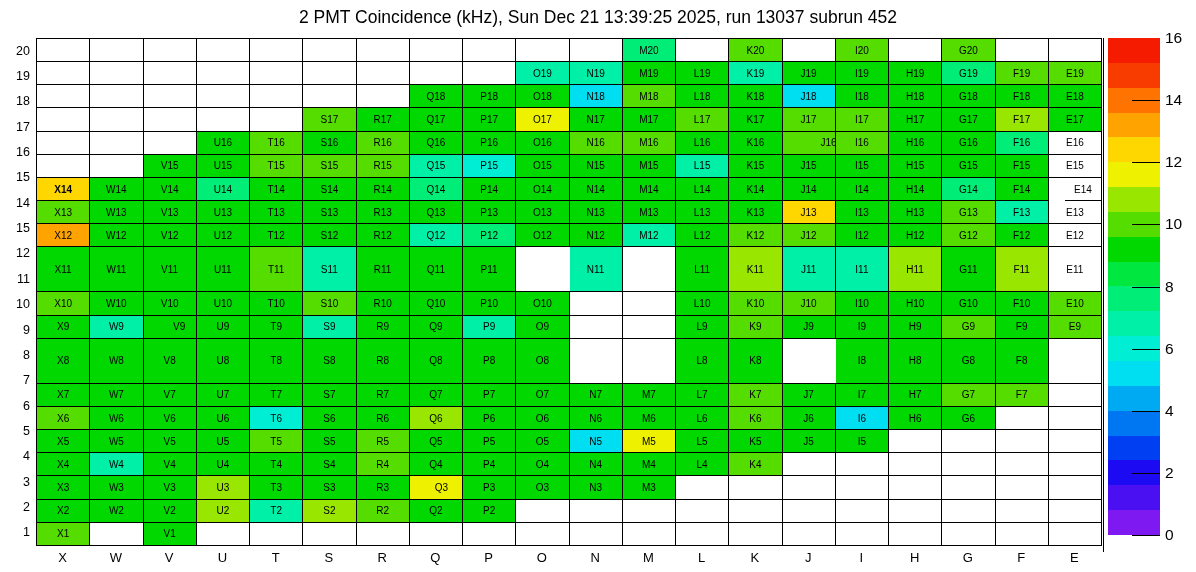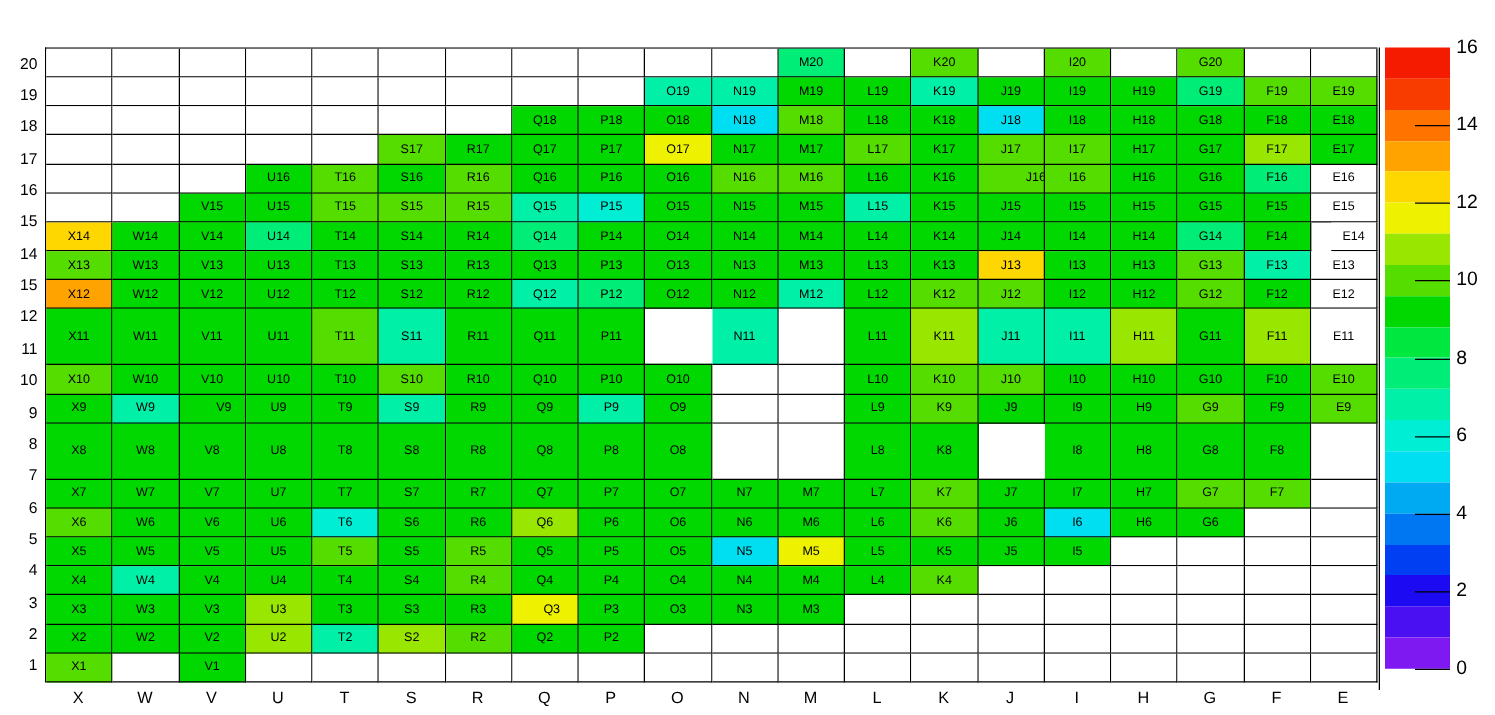--- a/index.html
+++ b/index.html
@@ -41,20 +41,21 @@
   }
   .cbticklab{
     position:absolute;left:1165px;width:30px;font-size:15.5px;color:#000;
     transform:translateY(-50%);text-align:left;
   }
 </style>
 </head>
 <body>
 
 <div id="canvas">
+  <div id="title">2 PMT Coincidence (kHz), Sun Dec 21 13:39:25 2025, run 13037 subrun 452</div>
   <div id="grid">
       <div class="cell"></div>
       <div class="cell"></div>
       <div class="cell"></div>
       <div class="cell"></div>
       <div class="cell"></div>
       <div class="cell"></div>
       <div class="cell"></div>
       <div class="cell"></div>
       <div class="cell"></div>
@@ -162,21 +163,21 @@
       <div class="cell" style="background: rgb(0, 216, 0);">N15</div>
       <div class="cell" style="background: rgb(0, 216, 0);">M15</div>
       <div class="cell" style="background: rgb(0, 240, 168);">L15</div>
       <div class="cell" style="background: rgb(0, 216, 0);">K15</div>
       <div class="cell" style="background: rgb(0, 216, 0);">J15</div>
       <div class="cell" style="background: rgb(0, 216, 0);">I15</div>
       <div class="cell" style="background: rgb(0, 216, 0);">H15</div>
       <div class="cell" style="background: rgb(0, 216, 0);">G15</div>
       <div class="cell" style="background: rgb(0, 216, 0);">F15</div>
       <div class="cell" style="background: rgb(255, 255, 255);">E15</div>
-      <div class="cell" style="background: rgb(255, 215, 0);">X14</div>
+      <div class="cell" style="background: rgb(255, 215, 0); font-weight: bold;">X14</div>
       <div class="cell" style="background: rgb(0, 216, 0);">W14</div>
       <div class="cell" style="background: rgb(0, 216, 0);">V14</div>
       <div class="cell" style="background: rgb(0, 238, 119);">U14</div>
       <div class="cell" style="background: rgb(0, 216, 0);">T14</div>
       <div class="cell" style="background: rgb(0, 216, 0);">S14</div>
       <div class="cell" style="background: rgb(0, 216, 0);">R14</div>
       <div class="cell" style="background: rgb(0, 238, 119);">Q14</div>
       <div class="cell" style="background: rgb(0, 216, 0);">P14</div>
       <div class="cell" style="background: rgb(0, 216, 0);">O14</div>
       <div class="cell" style="background: rgb(0, 216, 0);">N14</div>

